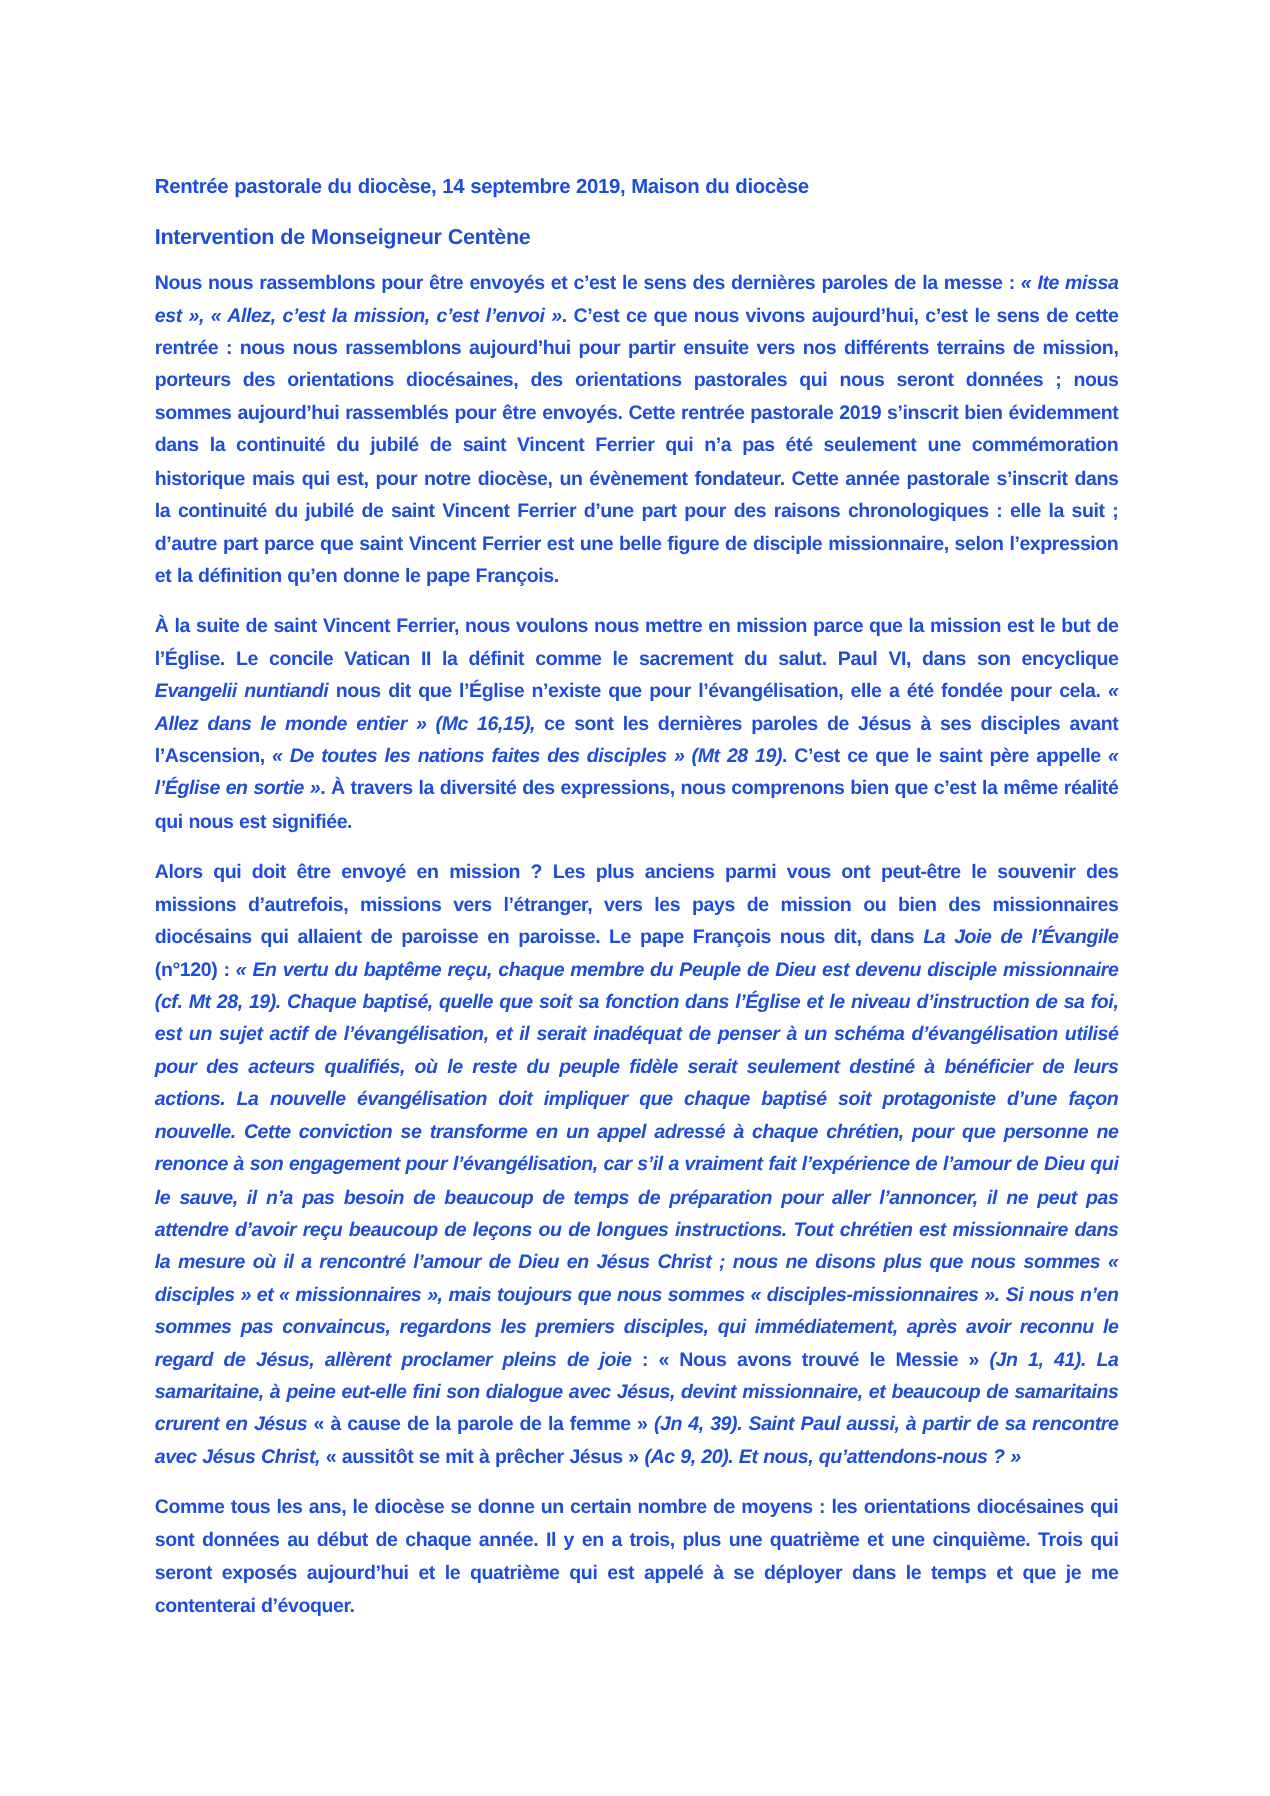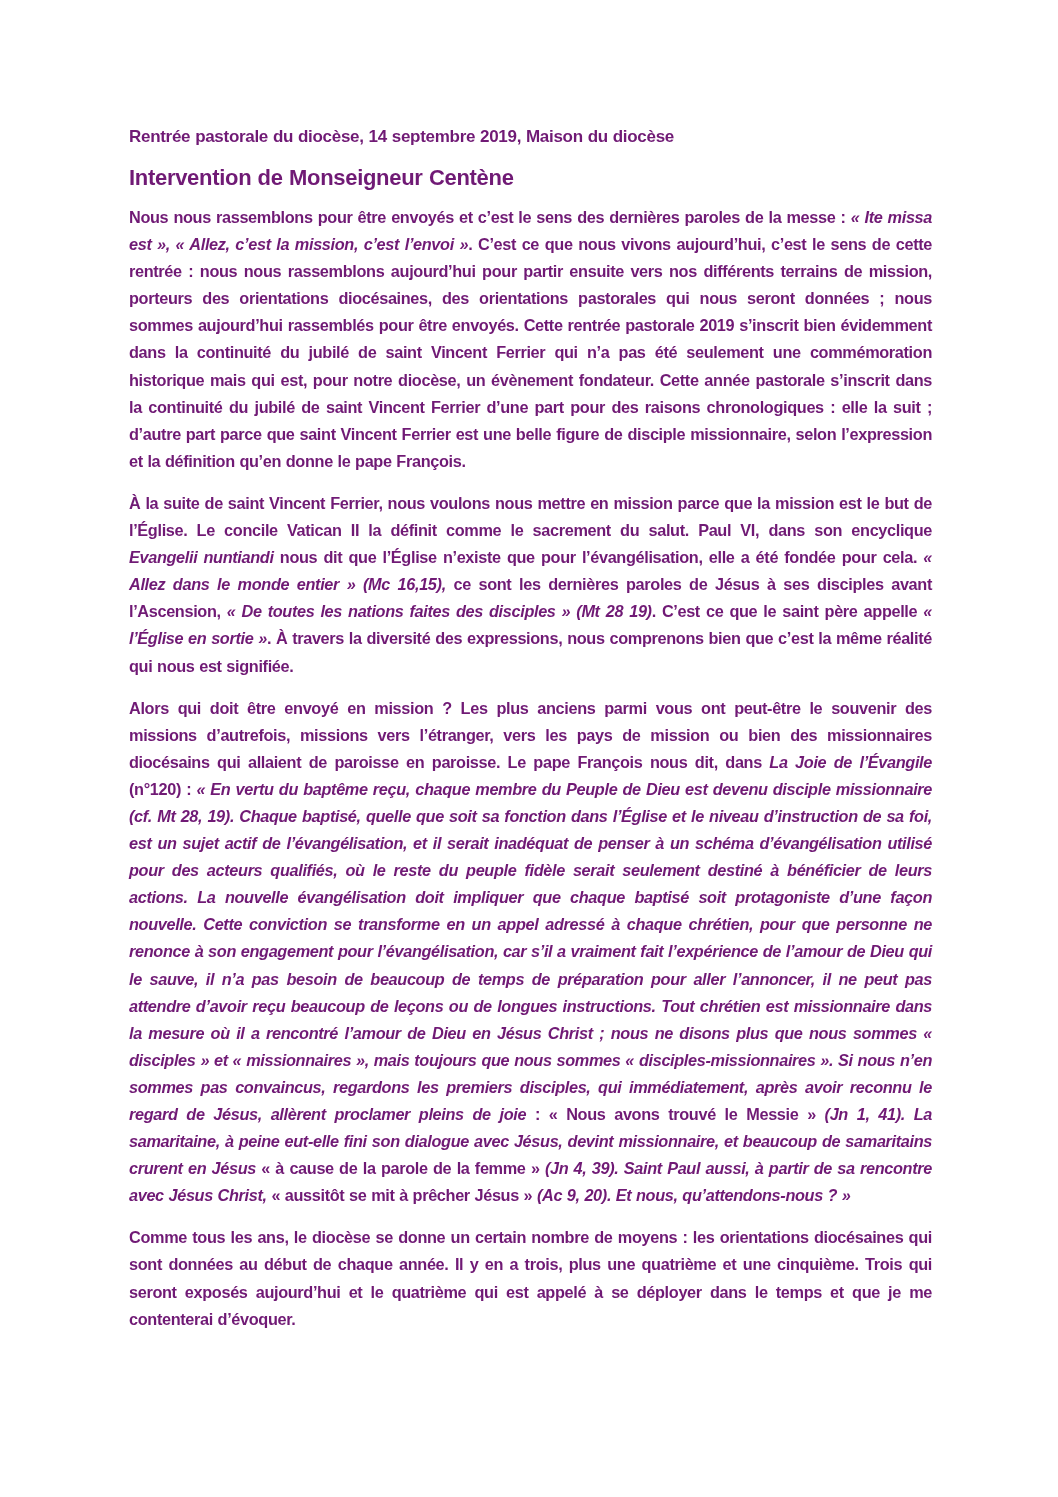--- a/index.html
+++ b/index.html
@@ -1,34 +1,34 @@
 <!DOCTYPE html>
 <html><head>
 <meta charset="utf-8">
 <style>
   html, body { margin: 0; padding: 0; background: #ffffff; }
   body { width: 1058px; height: 1497px; position: relative; overflow: hidden; }
   .page {
     position: absolute; left: 0; top: 0; width: 1058px; height: 1497px; background: #ffffff;
   }
   .content {
-    position: absolute; left: 129px; top: 124px; width: 803px;
+    position: absolute; left: 129px; top: 143px; width: 803px;
     font-family: "Liberation Sans Narrow", "Liberation Sans", sans-serif;
-    color: #701a75;
+    color: #1d4ed8;
     font-size: 16.3px;
     line-height: 27.1px;
     letter-spacing: -0.35px;
     word-spacing: 0.5px;
   }
   .title {
     font-weight: bold; font-size: 17px; margin: 0 0 15px 0; line-height: 26px;
     letter-spacing: -0.3px;
   }
   .subtitle {
-    font-weight: bold; font-size: 22px; margin: 0 0 13px 0; line-height: 26px;
+    font-weight: bold; font-size: 18px; margin: 0 0 13px 0; line-height: 26px;
     letter-spacing: -0.3px;
   }
   .para {
     margin: 0 0 15px 0;
     text-align: justify;
     font-weight: bold;
   }
   .para.gap-big { }
   .seg-i { font-style: italic; }
   .seg-r { font-style: normal; }

